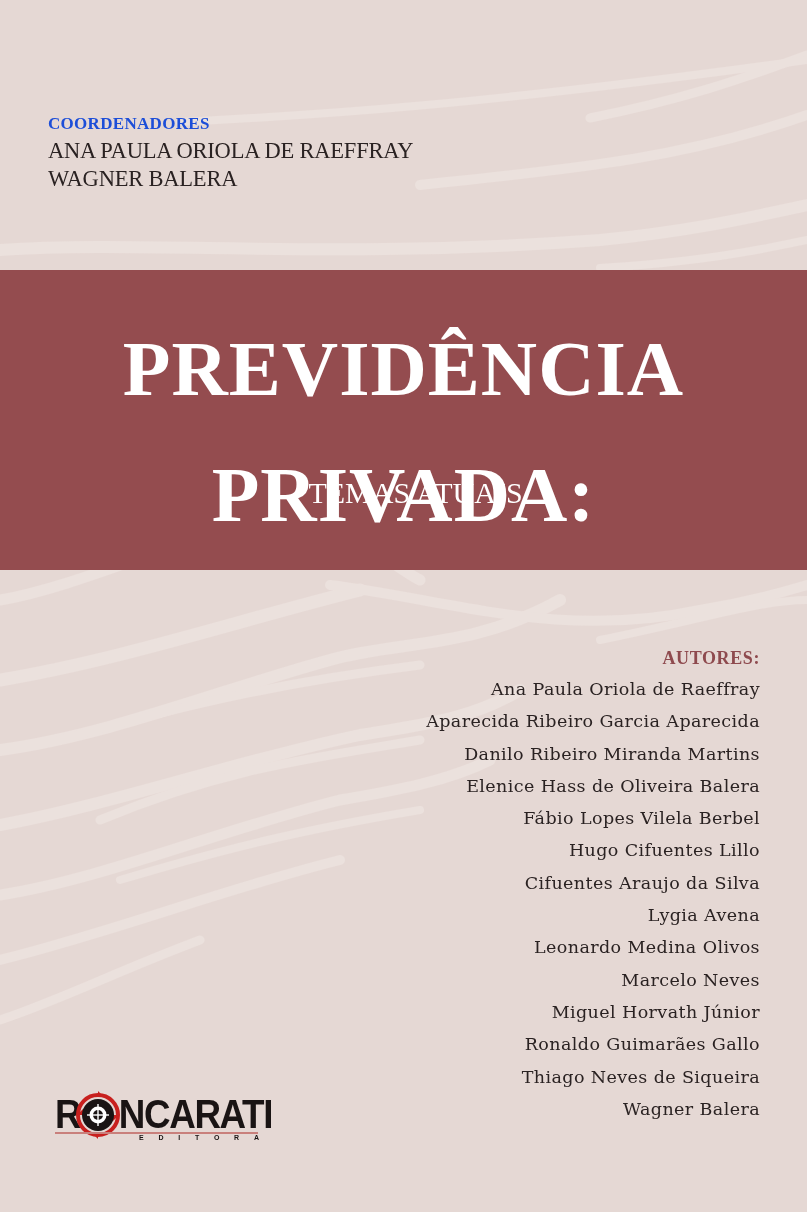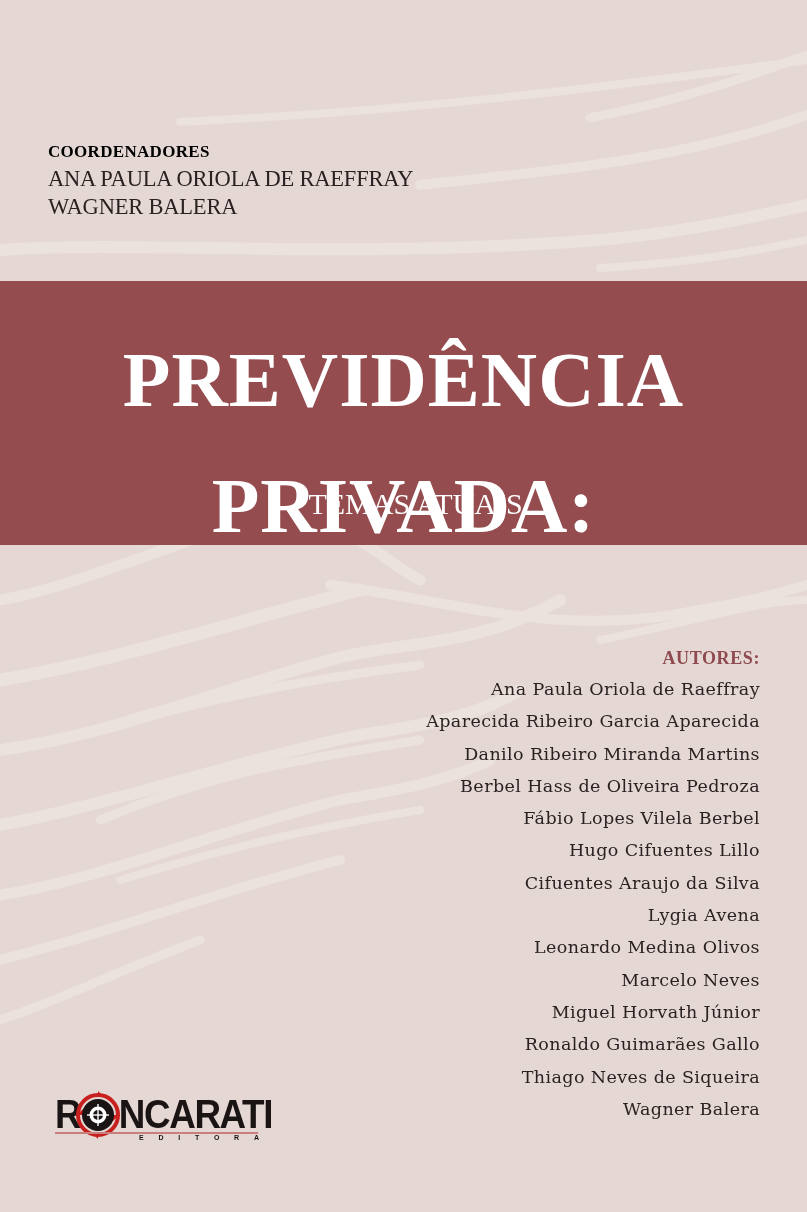--- a/index.html
+++ b/index.html
@@ -6,29 +6,29 @@
     body {
       width: 807px; height: 1212px; overflow: hidden;
       background: #e5d8d4;
       position: relative;
       font-family: "DejaVu Serif", "Liberation Serif", serif;
     }
     .bg-texture { position: absolute; left: 0; top: 0; width: 807px; height: 1212px; z-index: 0; }
     .coordinators { position: absolute; left: 48px; top: 113px; z-index: 2; }
     .coord-label {
       font-family: "Liberation Serif", serif; font-weight: bold;
-      color: #000000; font-size: 17px; letter-spacing: 0.3px; line-height: 22px; margin-top: 28px;
+      color: #1d4ed8; font-size: 17px; letter-spacing: 0.3px; line-height: 22px;
     }
     .coord-name {
       font-family: "Liberation Serif", serif;
       color: #2a2222; font-size: 22.5px; line-height: 28px; letter-spacing: -0.2px;
       margin-top: 2px;
     }
     .title-band {
-      position: absolute; left: 0; top: 281px; width: 807px; height: 264px;
+      position: absolute; left: 0; top: 270px; width: 807px; height: 300px;
       background: #944c4f; z-index: 2; text-align: center;
     }
     .title-line {
       font-family: "Liberation Serif", serif; font-weight: bold;
       color: #ffffff; font-size: 78px; line-height: 1; letter-spacing: 1px;
       white-space: nowrap;
     }
     .title-line.l1 { position: absolute; left: 0; right: 0; top: 60px; }
     .title-line.l2 { position: absolute; left: 0; right: 0; top: 138px; margin-top: 48px; }
     .subtitle {
@@ -101,21 +101,21 @@
   <div class="title-line l2">PRIVADA:</div>
   <div class="subtitle">TEMAS ATUAIS</div>
 </section>
 
 <section class="authors">
   <div class="authors-label">AUTORES:</div>
   <ul class="author-list">
     <li class="author">Ana Paula Oriola de Raeffray</li>
     <li class="author">Aparecida Ribeiro Garcia Aparecida</li>
     <li class="author">Danilo Ribeiro Miranda Martins</li>
-    <li class="author">Berbel Hass de Oliveira Pedroza</li>
+    <li class="author">Elenice Hass de Oliveira Balera</li>
     <li class="author">Fábio Lopes Vilela Berbel</li>
     <li class="author">Hugo Cifuentes Lillo</li>
     <li class="author">Cifuentes Araujo da Silva</li>
     <li class="author">Lygia Avena</li>
     <li class="author">Leonardo Medina Olivos</li>
     <li class="author">Marcelo Neves</li>
     <li class="author">Miguel Horvath Júnior</li>
     <li class="author">Ronaldo Guimarães Gallo</li>
     <li class="author">Thiago Neves de Siqueira</li>
     <li class="author">Wagner Balera</li>

